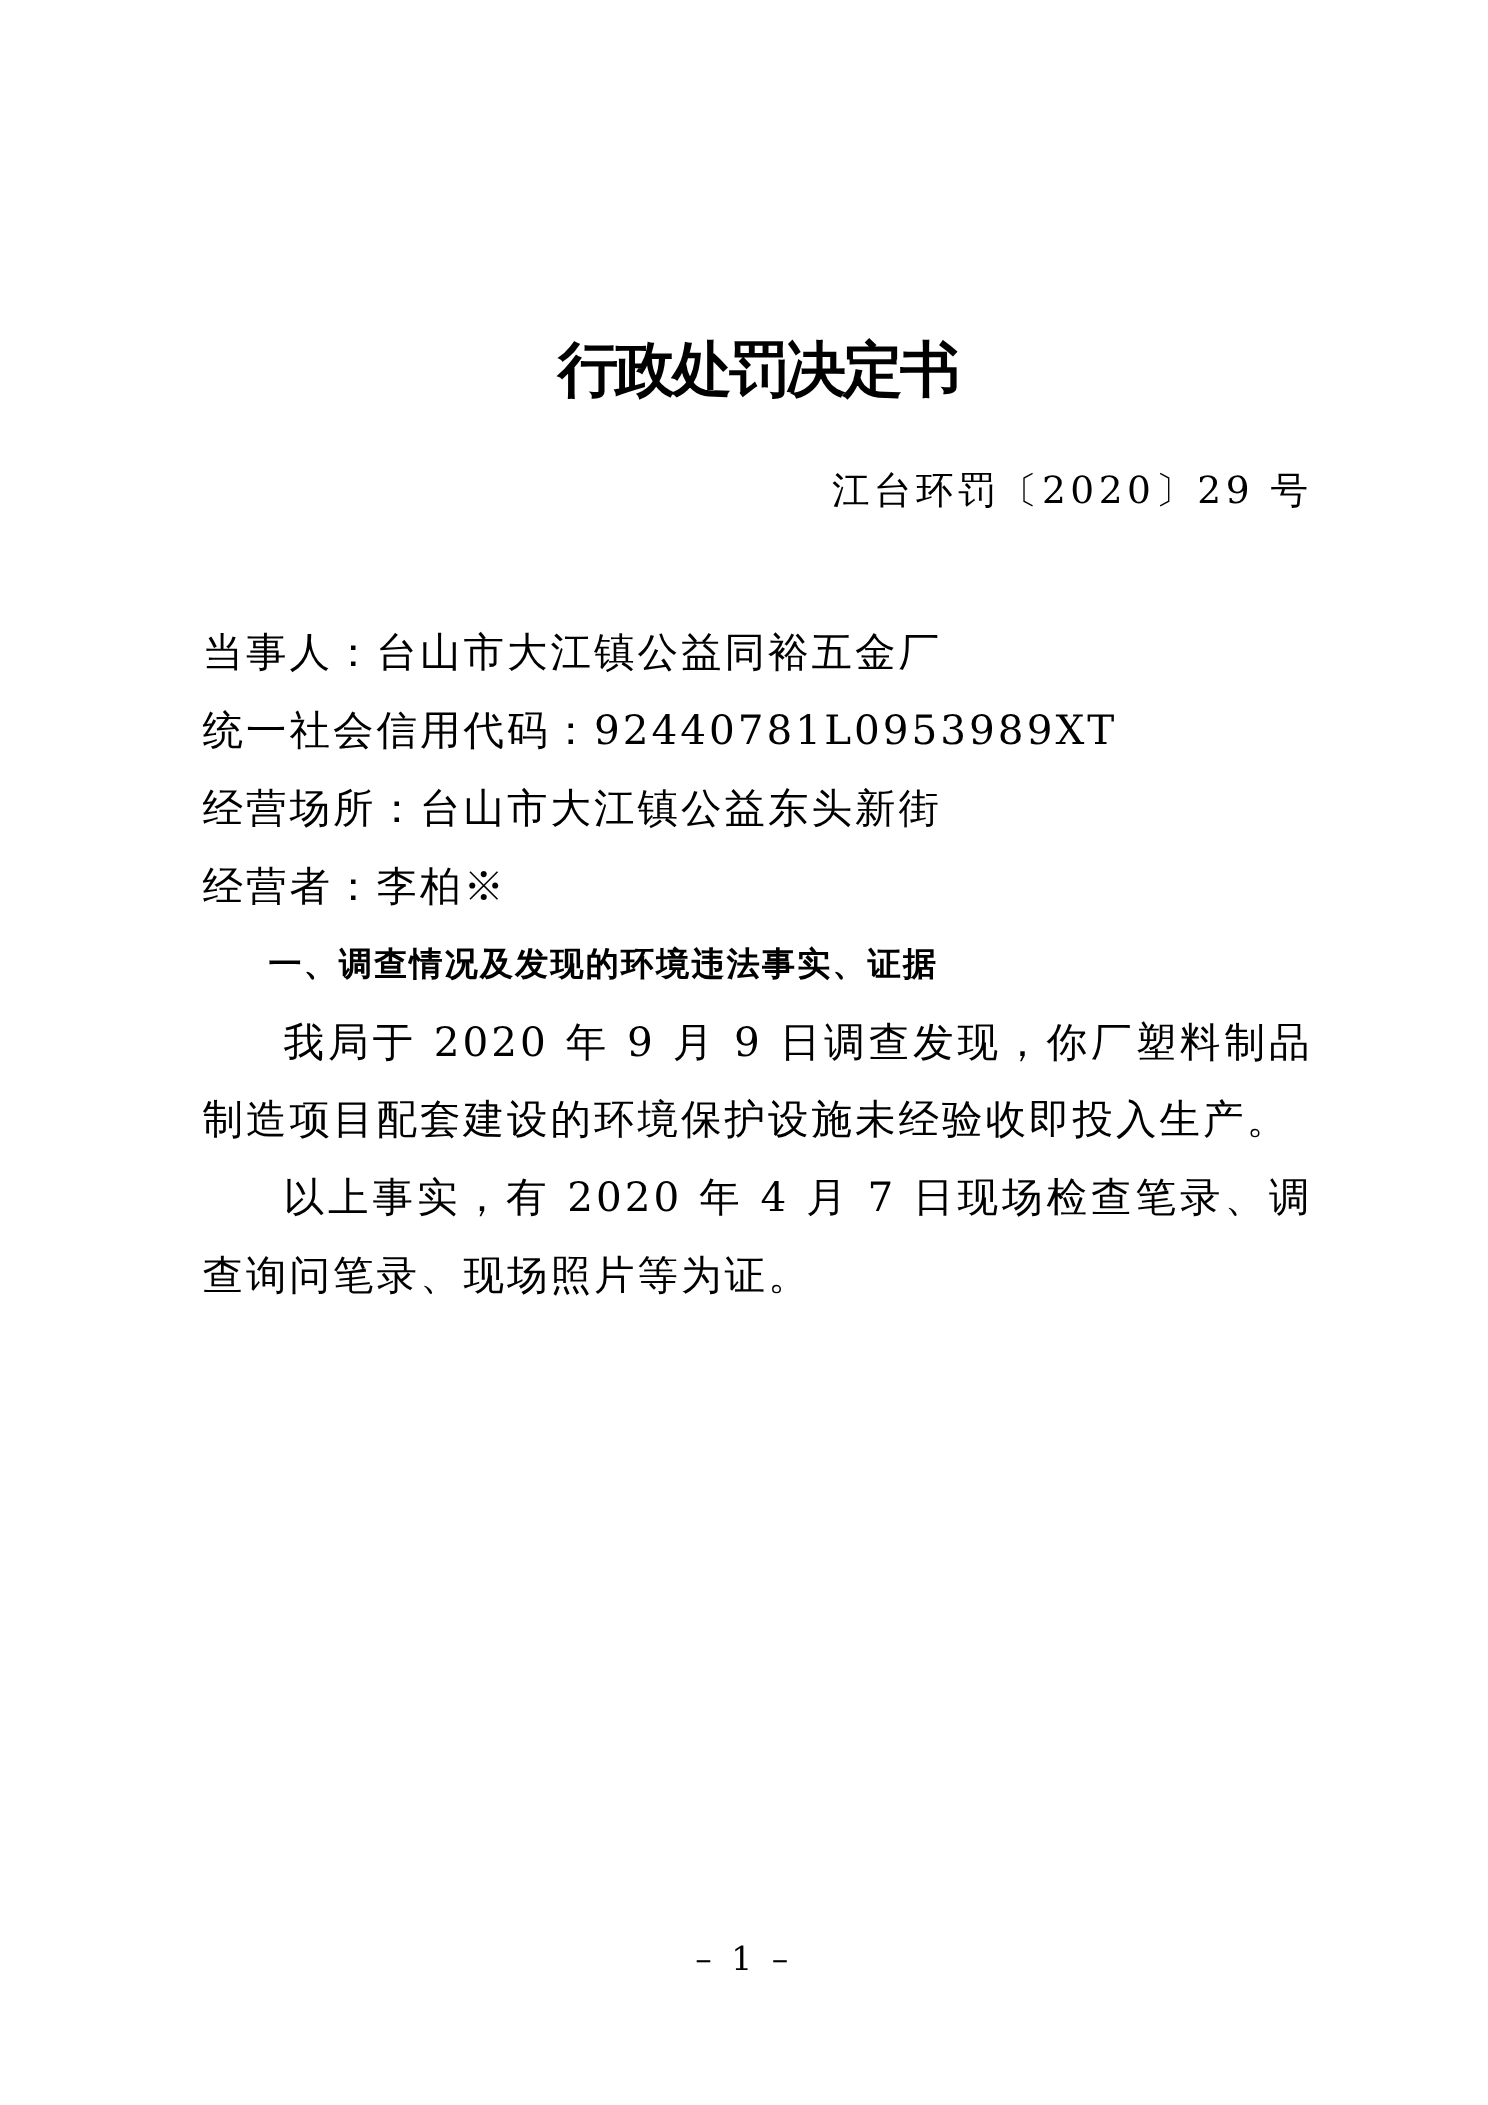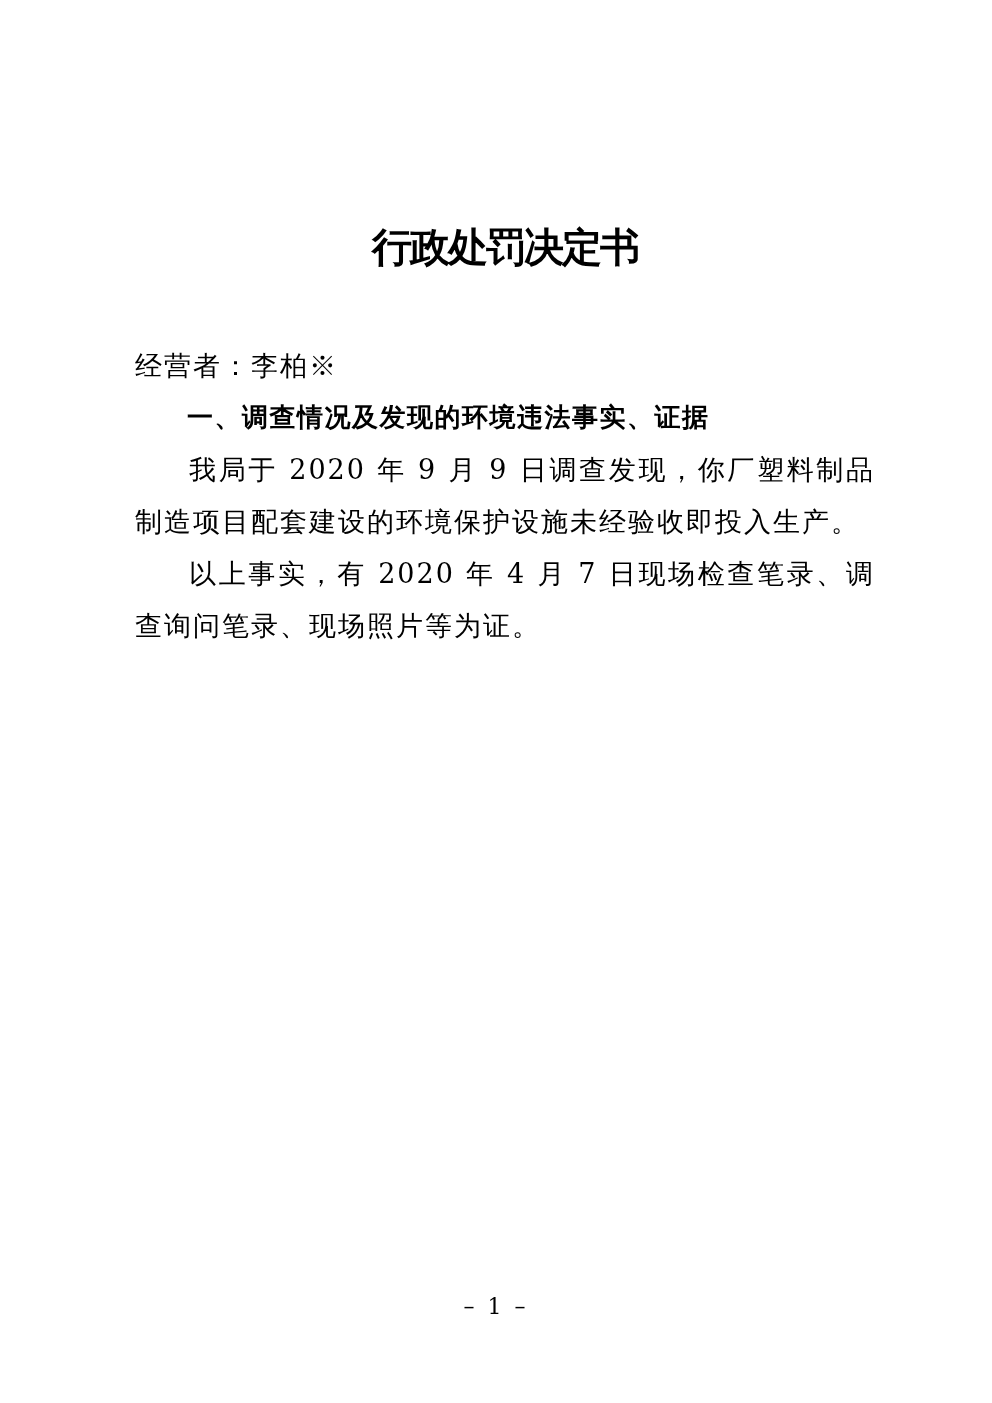--- a/index.html
+++ b/index.html
@@ -43,21 +43,21 @@
     margin-top: 68px;
     font-size: 27px;
     line-height: 51.9px;
     letter-spacing: 2px;
   }
   .party-line {
     white-space: nowrap;
   }
   .section-heading {
     margin: 0;
-    font-size: 26px;
+    font-size: 22px;
     font-weight: 700;
     font-family: "DejaVu Sans", "Liberation Sans", sans-serif;
     letter-spacing: 1.5px;
     text-indent: 2em;
     white-space: nowrap;
   }
   .doc-body p {
     margin: 0;
     text-indent: 2em;
     text-align: justify;
@@ -74,24 +74,28 @@
   }
 </style>
 </head>
 <body>
 
 <div class="page">
   <div class="content">
 
     <h1 class="doc-title">行政处罚决定书</h1>
 
+    <div class="doc-number">江台环罚〔2020〕29 号</div>
 
     <div class="doc-body">
 
       <div class="party-block">
+        <div class="party-line">当事人：台山市大江镇公益同裕五金厂</div>
+        <div class="party-line">统一社会信用代码：92440781L0953989XT</div>
+        <div class="party-line">经营场所：台山市大江镇公益东头新街</div>
         <div class="party-line">经营者：李柏※</div>
       </div>
 
       <h2 class="section-heading">一、调查情况及发现的环境违法事实、证据</h2>
 
       <p>我局于 2020 年 9 月 9 日调查发现，你厂塑料制品制造项目配套建设的环境保护设施未经验收即投入生产。</p>
 
       <p>以上事实，有 2020 年 4 月 7 日现场检查笔录、调查询问笔录、现场照片等为证。</p>
 
 

